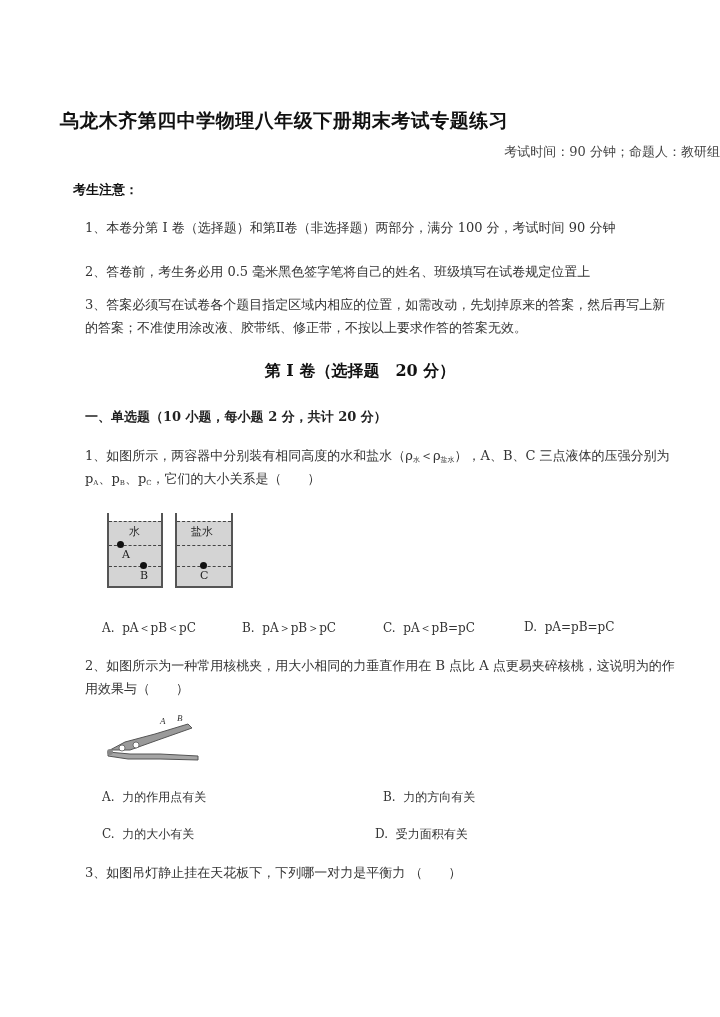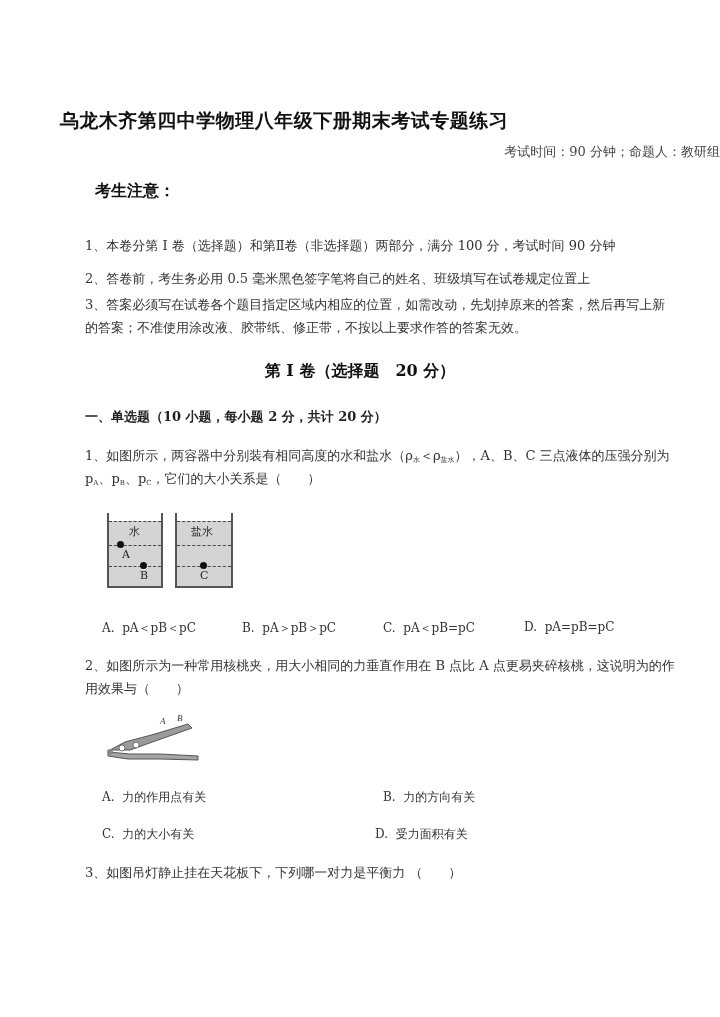--- a/index.html
+++ b/index.html
@@ -1,21 +1,21 @@
 <!DOCTYPE html>
 <html><head>
   <meta charset="utf-8">
   <style>
     * { margin: 0; padding: 0; box-sizing: border-box; }
     html, body { width: 720px; height: 1017px; background: #ffffff; overflow: hidden; }
     body { position: relative; font-family: "DejaVu Serif", "Liberation Serif", serif; color: #222; }
     .abs { position: absolute; white-space: nowrap; }
     .title { left: 0; width: 568px; top: 108px; text-align: center; font-size: 19px; font-weight: bold; color: #111; letter-spacing: 0.5px; }
     .subtitle { left: 0; width: 720px; top: 143px; text-align: right; font-size: 13px; color: #444; }
-    .notice-head { left: 95px; top: 181px; font-size: 16px; font-weight: bold; color: #111; }
+    .notice-head { left: 73px; top: 181px; font-size: 13px; font-weight: bold; color: #111; }
     .txt { font-size: 13px; color: #333; }
     .section-title { left: 0; width: 720px; top: 361px; text-align: center; font-size: 16px; font-weight: bold; color: #111; }
     .part-head { left: 85px; top: 408px; font-size: 13px; font-weight: bold; color: #222; }
     .sub { font-size: 7px; vertical-align: -2px; }
     .opt { font-size: 12px; color: #333; }
     
     .beaker { position: absolute; left: 107px; top: 513px; width: 126px; height: 75px; }
     .cont { position: absolute; top: 0; height: 75px; border-left: 2px solid #555; border-right: 2px solid #555; border-bottom: 2px solid #555; }
     .liquid { position: absolute; left: 0; right: 0; top: 8px; bottom: 0; background: #d4d4d4; }
     .dash { position: absolute; left: 0; right: 0; border-top: 1px dashed #444; }
@@ -24,22 +24,22 @@
     
     .nut { position: absolute; left: 100px; top: 712px; width: 105px; height: 55px; }
   </style>
 </head>
 <body>
 
 <div class="abs title">乌龙木齐第四中学物理八年级下册期末考试专题练习</div>
 <div class="abs subtitle">考试时间：90 分钟；命题人：教研组</div>
 
 <div class="abs notice-head">考生注意：</div>
-<div class="abs txt" style="left:85px; top:219px;margin-top:18px;">1、本卷分第 I 卷（选择题）和第Ⅱ卷（非选择题）两部分，满分 100 分，考试时间 90 分钟</div>
-<div class="abs txt" style="left:85px; top:270px;text-align:center;">2、答卷前，考生务必用 0.5 毫米黑色签字笔将自己的姓名、班级填写在试卷规定位置上</div>
+<div class="abs txt" style="left:85px; top:219px;">1、本卷分第 I 卷（选择题）和第Ⅱ卷（非选择题）两部分，满分 100 分，考试时间 90 分钟</div>
+<div class="abs txt" style="left:85px; top:263px;text-align:center;">2、答卷前，考生务必用 0.5 毫米黑色签字笔将自己的姓名、班级填写在试卷规定位置上</div>
 <div class="abs txt" style="left:85px; top:296px;">3、答案必须写在试卷各个题目指定区域内相应的位置，如需改动，先划掉原来的答案，然后再写上新</div>
 <div class="abs txt" style="left:85px; top:319px;">的答案；不准使用涂改液、胶带纸、修正带，不按以上要求作答的答案无效。</div>
 
 <div class="abs section-title">第 I 卷（选择题　20 分）</div>
 <div class="abs part-head">一、单选题（10 小题，每小题 2 分，共计 20 分）</div>
 
 <div class="abs txt" style="left:85px; top:447px;">
   <span>1、如图所示，两容器中分别装有相同高度的水和盐水（ρ</span><span class="sub">水</span><span>＜ρ</span><span class="sub">盐水</span><span>），A、B、C 三点液体的压强分别为</span>
 </div>
 <div class="abs txt" style="left:85px; top:470px;">

